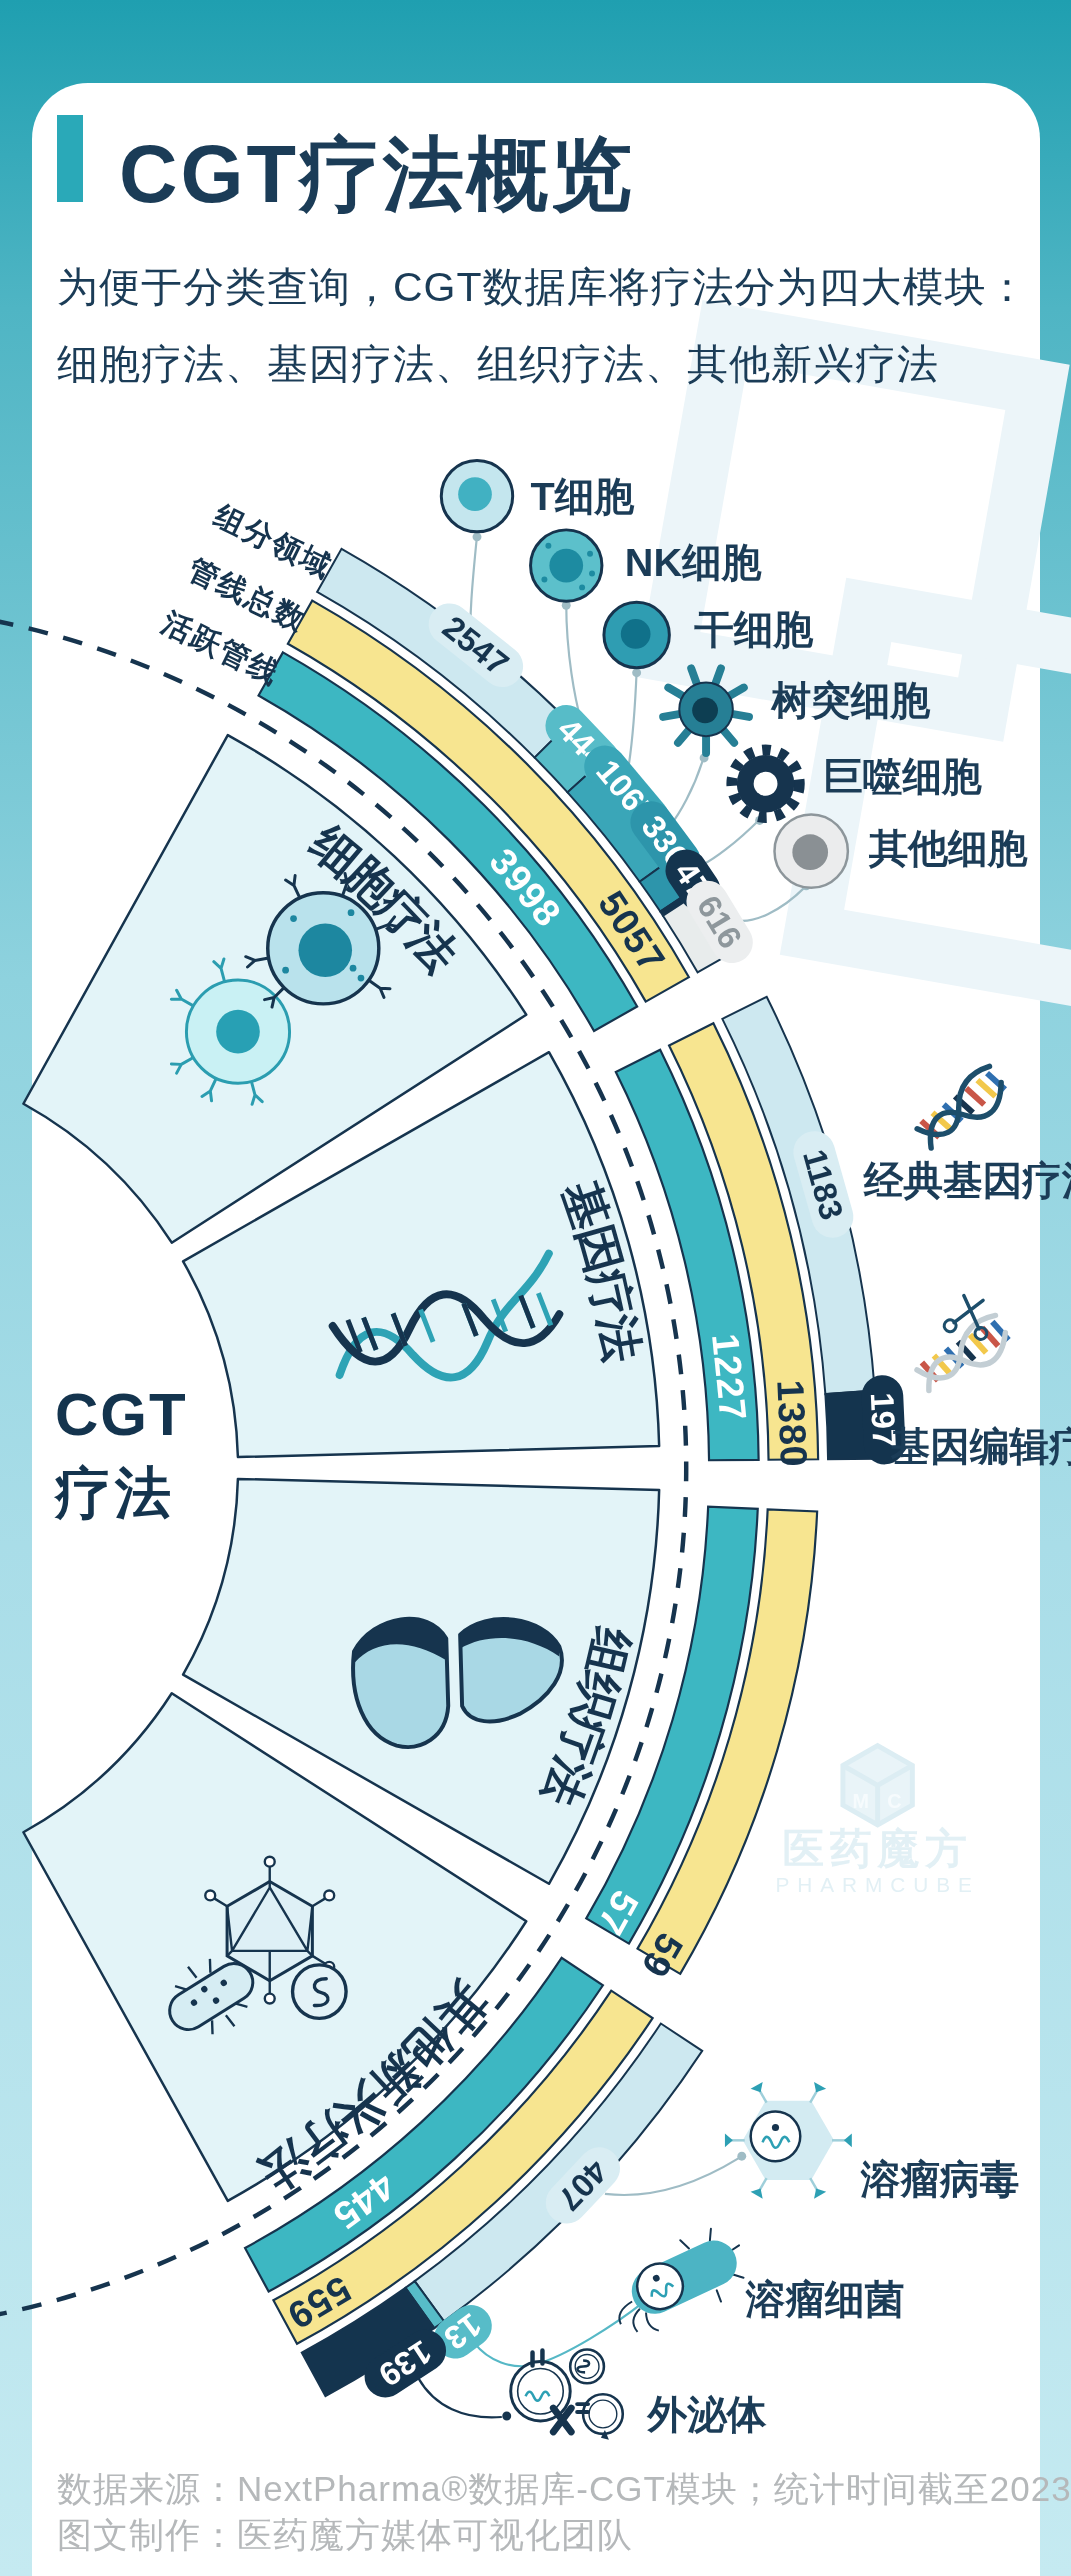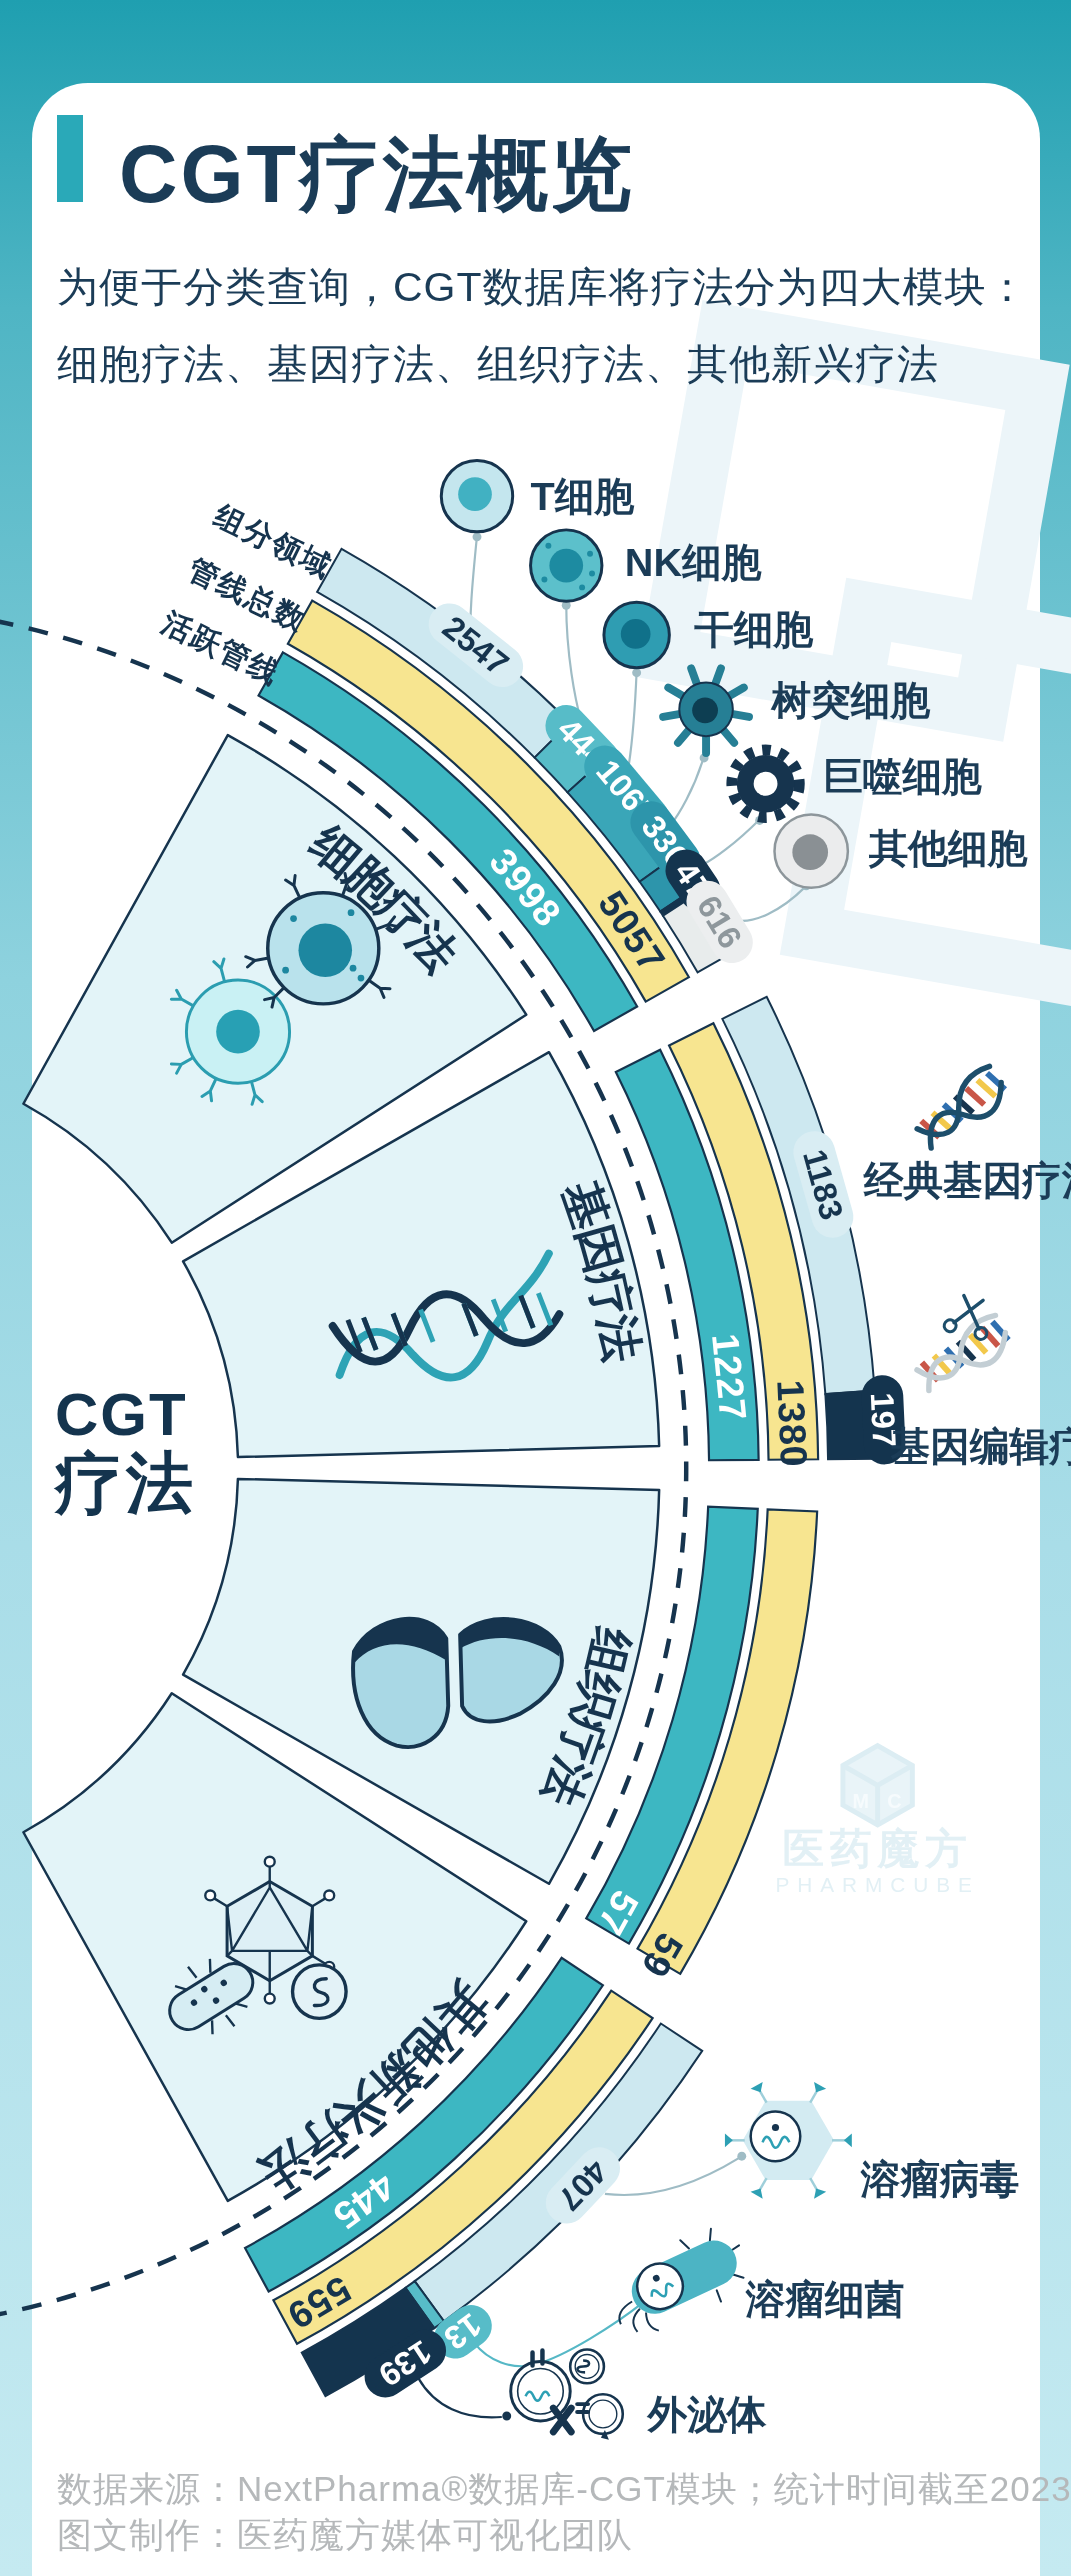--- a/index.html
+++ b/index.html
@@ -26,21 +26,21 @@
     font-size:81px;font-weight:800;color:#1b3c57;letter-spacing:3px;white-space:nowrap;margin-top:24px;
   }
   .hdr-sub{
     position:absolute;left:57px;
     font-size:41px;font-weight:500;color:#1b3c57;letter-spacing:1px;white-space:nowrap;
   }
   .hdr-sub.l1{top:260px;}
   .hdr-sub.l2{top:337px;}
   .center-label{position:absolute;left:55px;top:1385px;color:#14344e;font-weight:800;line-height:1;}
   .center-label .cl1{font-size:60px;letter-spacing:2px;}
-  .center-label .cl2{font-size:67px;margin-top:4px;letter-spacing:4px;}
+  .center-label .cl2{font-size:56px;margin-top:20px;letter-spacing:4px;}
   .ftr{
     position:absolute;left:57px;
     font-size:35px;color:#b5b8ba;letter-spacing:1px;white-space:nowrap;
   }
   .ftr.f1{top:2466px;}
   .ftr.f2{top:2512px;}
   svg text{font-family:"Liberation Sans","DejaVu Sans",sans-serif;}
 </style>
 </head>
 <body>

